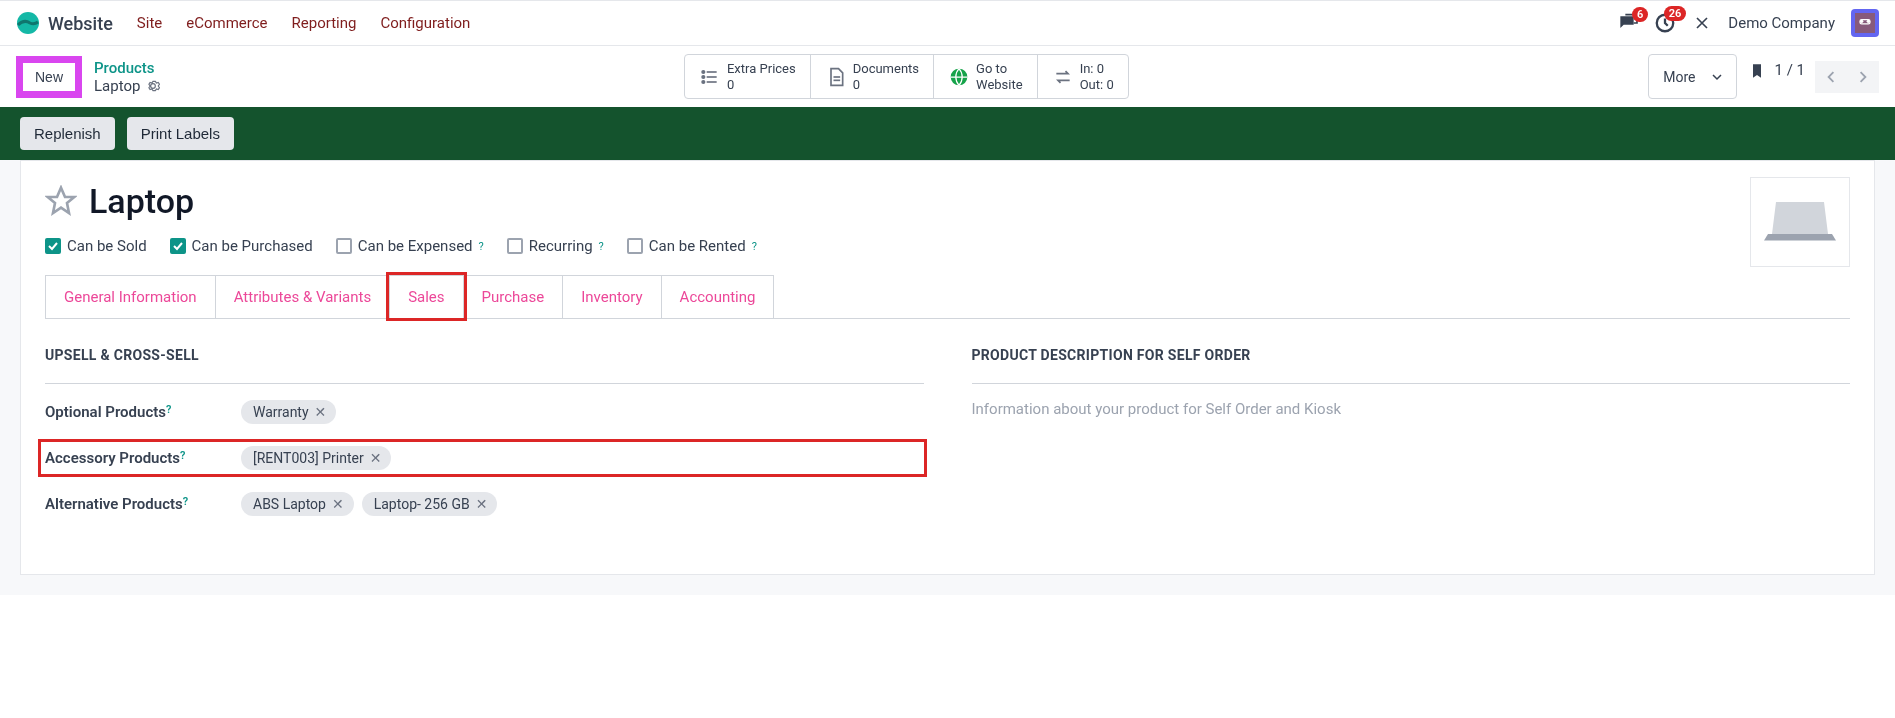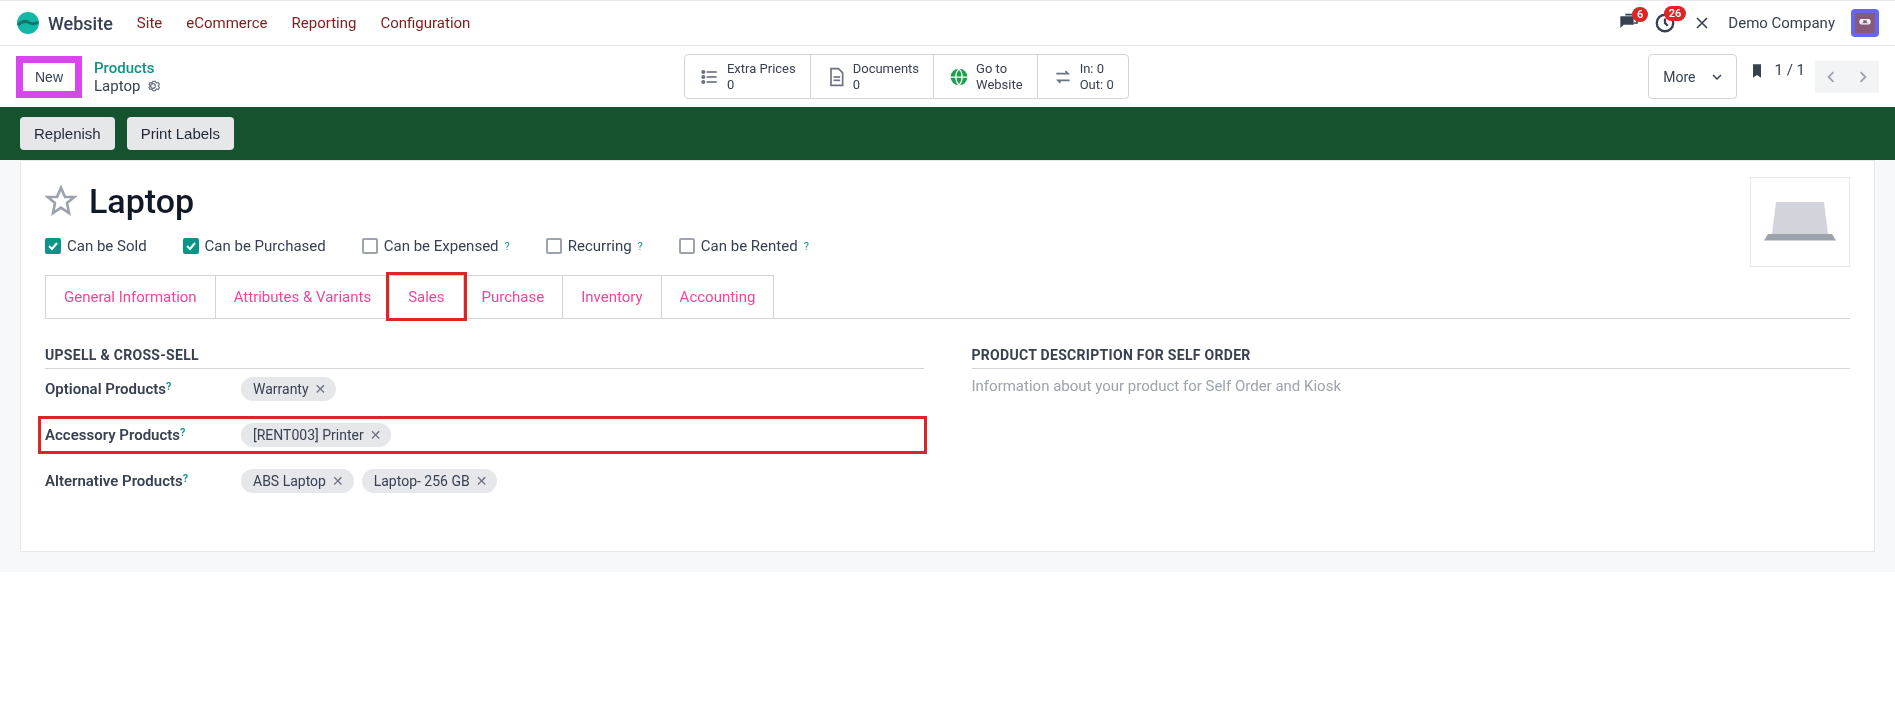--- a/index.html
+++ b/index.html
@@ -40,35 +40,35 @@
 .action-btn { background: #e5e7eb; border: none; padding: 8px 14px; border-radius: 4px; font-size: 15px; color: #1f2937; cursor: pointer; }
 
 
 .form-sheet { background: #fff; border: 1px solid #e5e7eb; margin: 0 20px; padding: 20px 24px 40px; position: relative; }
 .product-name-label { font-size: 15px; color: #374151; margin-bottom: 4px; }
 .product-title-row { display: flex; align-items: center; gap: 12px; margin-bottom: 16px; }
 .star-icon { width: 32px; height: 32px; color: #9ca3af; }
 .product-title { font-size: 34px; font-weight: 500; color: #111827; }
 .product-image { position: absolute; top: 16px; right: 24px; width: 100px; height: 90px; border: 1px solid #e5e7eb; display: flex; align-items: center; justify-content: center; }
 
-.checkbox-row { display: flex; gap: 36px; flex-wrap: wrap; margin-bottom: 20px; }
+.checkbox-row { display: flex; gap: 23px; flex-wrap: wrap; margin-bottom: 20px; }
 .checkbox-item { display: flex; align-items: center; gap: 6px; font-size: 15px; color: #374151; }
 .check-box { width: 16px; height: 16px; border: 2px solid #9ca3af; display: inline-flex; align-items: center; justify-content: center; border-radius: 2px; cursor: pointer; }
 .check-box.checked { background: #0d9488; border-color: #0d9488; }
 .help-q { color: #0d9488; font-size: 11px; vertical-align: super; cursor: pointer; }
 
 
 .tabs-row { display: flex; border-bottom: 1px solid #d1d5db; }
 .tab { padding: 12px 18px; border: 1px solid #d1d5db; border-bottom: none; background: #fff; cursor: pointer; font-size: 15px; color: #ec4899; margin-right: -1px; }
 .tab.active-highlight { outline: 3px solid #dc2626; z-index: 1; position: relative; }
 
 
 .tab-content { display: flex; gap: 48px; padding-top: 28px; }
 .tab-col { flex: 1; }
-.section-title { font-size: 14px; font-weight: 700; border-bottom: 1px solid #d1d5db; padding-bottom: 5px; margin-bottom: 8px; letter-spacing: 0.3px; }
+.section-title { font-size: 14px; font-weight: 700; border-bottom: 1px solid #d1d5db; padding-bottom: 20px; margin-bottom: 16px; letter-spacing: 0.3px; }
 
 .field-row { display: flex; align-items: center; margin-bottom: 18px; gap: 16px; }
 .field-row.highlighted { outline: 3px solid #dc2626; padding: 4px 4px; margin-left: -4px; }
 .field-label { width: 180px; font-weight: 600; font-size: 15px; display: flex; align-items: flex-start; }
 .tags-wrap { display: flex; gap: 8px; flex-wrap: wrap; }
 .tag { background: #e5e7eb; border-radius: 999px; padding: 4px 10px 4px 12px; font-size: 14px; display: flex; align-items: center; gap: 6px; }
 .tag-x { cursor: pointer; color: #6b7280; font-size: 14px; }
 
 .placeholder-text { color: #9ca3af; font-size: 15px; }
 

